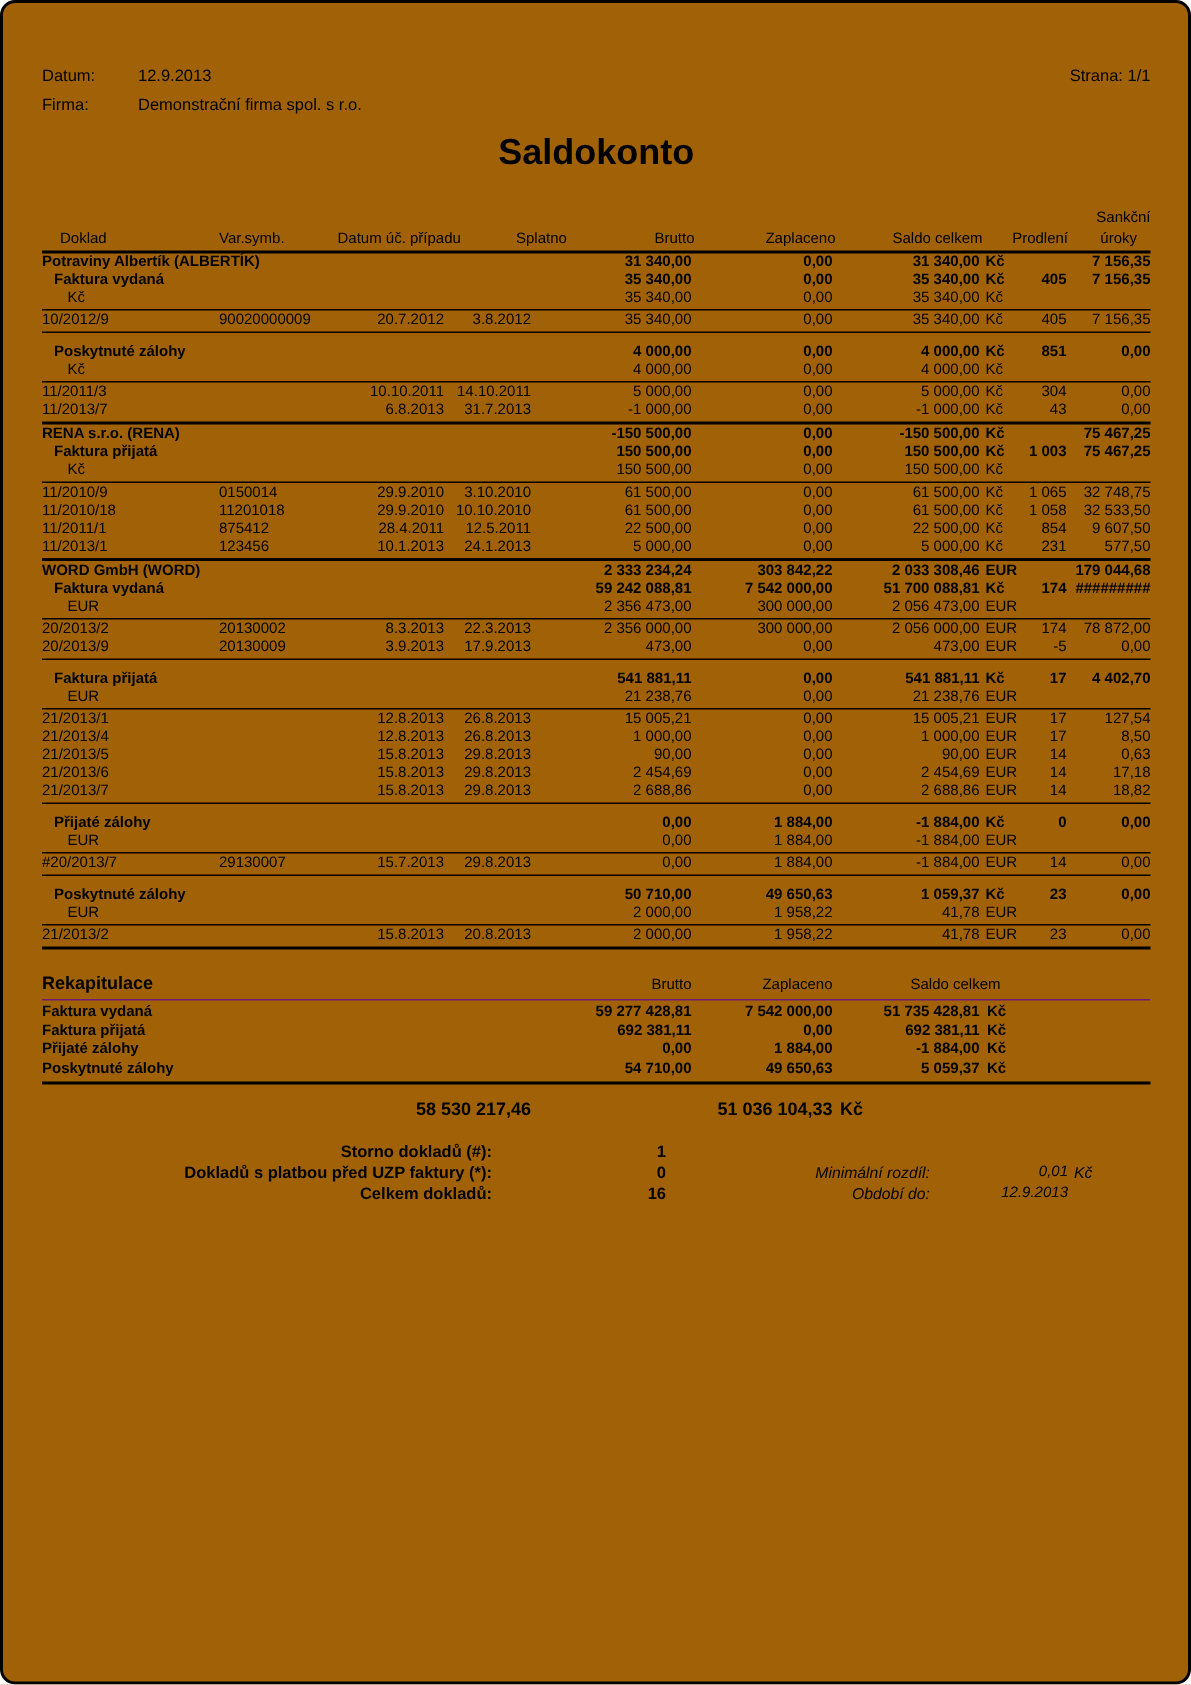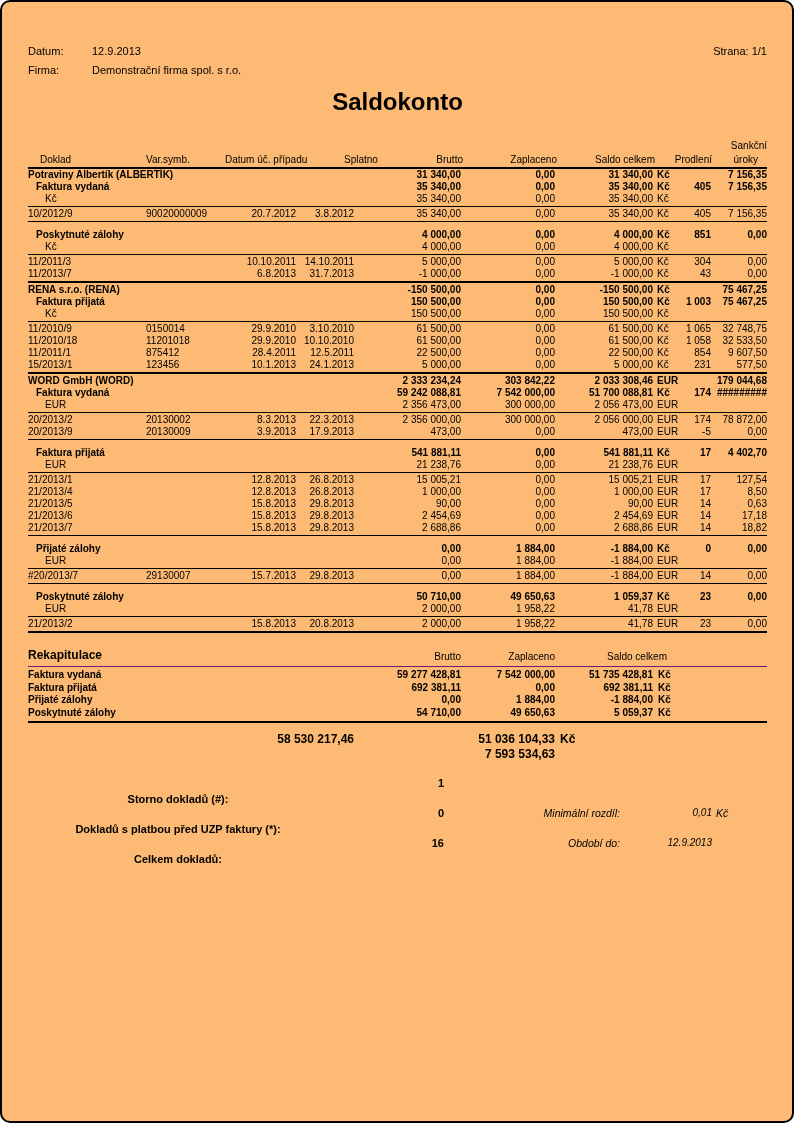--- a/index.html
+++ b/index.html
@@ -1,18 +1,18 @@
 <!DOCTYPE html>
 <html><head>
 <meta charset="utf-8">
 <style>
   html,body{margin:0;padding:0;background:#fff;}
   .page{
     position:relative;width:794px;height:1123px;box-sizing:border-box;
-    background:#fdba74;border:2px solid #000;border-radius:10px;
+    background:#a16207;border:2px solid #000;border-radius:10px;
     font-family:"Liberation Sans",sans-serif;color:#000;
     padding:40px 25px 0 26px;overflow:hidden;
   }
   .doc-header{font-size:11px;line-height:19px;}
   .hline{display:flex;}
   .hlabel{width:64px;}
   .spacer{flex:1;}
   .title{text-align:center;font-size:24px;font-weight:bold;margin-top:8px;}
 
   
@@ -48,21 +48,21 @@
   .recap-body .rrow{font-weight:bold;}
   .saldo-span{grid-column:4/6;text-align:right;padding-right:10px;}
 
   
   .celkem{margin-top:9px;font-weight:bold;}
   .celkem .rrow{font-size:12px;line-height:15px;}
 
   
   .footer{margin-top:14px;}
   .frow{grid-template-columns:300px 116px 176px 92px 18px;font-size:11px;line-height:14px;font-weight:bold;white-space:nowrap;}
-  .f-label{text-align:center;margin-top:16px;}
+  .f-label{text-align:right;}
   .f-count{text-align:right;}
   .f-rlabel{text-align:right;font-weight:normal;font-style:italic;font-size:10.5px;}
   .f-rvalue{text-align:right;font-weight:normal;font-style:italic;font-size:10px;}
   .f-rcur{text-align:left;font-weight:normal;font-style:italic;font-size:10.5px;padding-left:4px;}
 </style>
 </head>
 <body>
 
 <div class="page">
 
@@ -263,21 +263,21 @@
         <div class="cell c-du">28.4.2011</div>
         <div class="cell c-sp">12.5.2011</div>
         <div class="cell c-br">22 500,00</div>
         <div class="cell c-za">0,00</div>
         <div class="cell c-sa">22 500,00</div>
         <div class="cell c-me">Kč</div>
         <div class="cell c-pr">854</div>
         <div class="cell c-sk">9 607,50</div>
       </div>
       <div class="trow r-detail">
-        <div class="cell c-dk">15/2013/1</div>
+        <div class="cell c-dk">11/2013/1</div>
         <div class="cell c-vs">123456</div>
         <div class="cell c-du">10.1.2013</div>
         <div class="cell c-sp">24.1.2013</div>
         <div class="cell c-br">5 000,00</div>
         <div class="cell c-za">0,00</div>
         <div class="cell c-sa">5 000,00</div>
         <div class="cell c-me">Kč</div>
         <div class="cell c-pr">231</div>
         <div class="cell c-sk">577,50</div>
       </div>
@@ -554,28 +554,20 @@
         </div>
       </div>
     <div class="celkem">
       <div class="rrow">
         <div class="rc-num">58 530 217,46</div>
         <div class="rc-num"></div>
         <div class="rc-num">51 036 104,33</div>
         <div class="rc-me">Kč</div>
         <div></div>
       </div>
-      <div class="rrow">
-        <div></div>
-        <div></div>
-        <div class="rc-num">7 593 534,63</div>
-        <div></div>
-        <div></div>
-        <div></div>
-      </div>
     </div>
   </div>
 
   <div id="footer" class="footer">
       <div class="frow">
         <div class="f-label">Storno dokladů (#):</div>
         <div class="f-count">1</div>
         <div class="f-rlabel"></div>
         <div class="f-rvalue"></div>
         <div class="f-rcur"></div>

